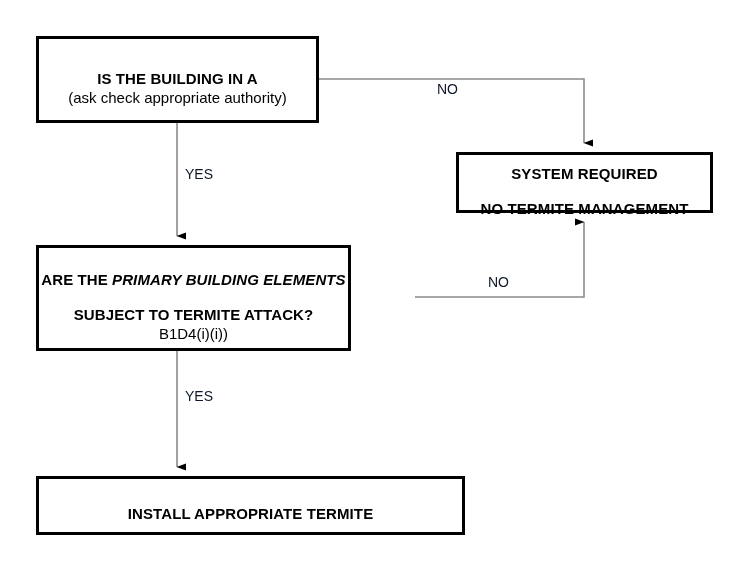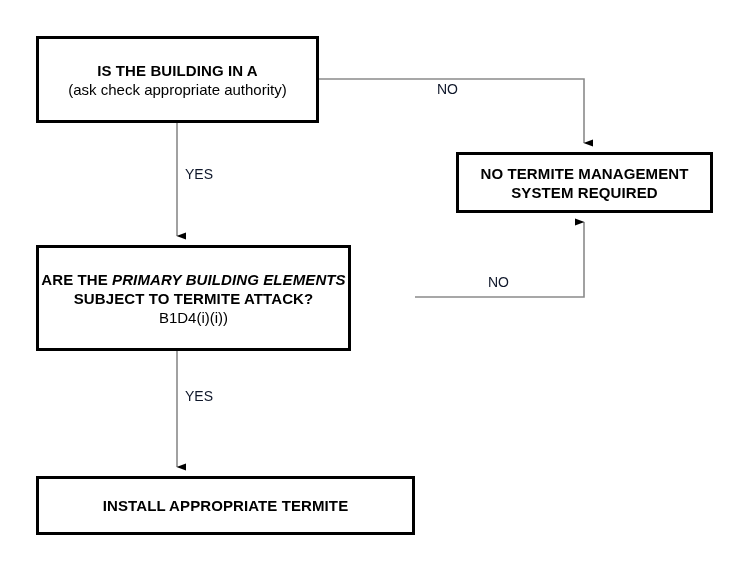--- a/index.html
+++ b/index.html
@@ -27,34 +27,35 @@
     text-align: center;
     color: #000000;
     z-index: 2;
   }
   .line-bold {
     font-weight: bold;
     font-size: 15px;
     line-height: 19px;
     letter-spacing: 0.1px;
     white-space: nowrap;
+    margin-top: 16px;
   }
   .line-plain {
     font-weight: normal;
     font-size: 15px;
     line-height: 19px;
     white-space: nowrap;
   }
   .ital { }
   .bital { font-weight: bold; font-style: italic; }
 
   #node-q1 { left: 36px;  top: 36px;  width: 283px; height: 87px; }
   #node-q2 { left: 36px;  top: 245px; width: 315px; height: 106px; }
   #node-no-sys { left: 456px; top: 152px; width: 257px; height: 61px; }
-  #node-install { left: 36px; top: 476px; width: 379px; height: 59px; }
+  #node-install { left: 36px; top: 476px; width: 429px; height: 59px; }
 
   .edge-svg {
     position: absolute;
     left: 0;
     top: 0;
     width: 750px;
     height: 572px;
     z-index: 1;
     pointer-events: none;
   }
@@ -108,22 +109,22 @@
     <div class="line-plain"><span>(ask check </span><span class="ital">appropriate authority</span><span>)</span></div>
   </div>
 
   <div class="node" id="node-q2">
     <div class="line-bold"><span>ARE THE </span><span class="bital">PRIMARY BUILDING ELEMENTS</span></div>
     <div class="line-bold">SUBJECT TO TERMITE ATTACK?</div>
     <div class="line-plain">B1D4(i)(i))</div>
   </div>
 
   <div class="node" id="node-no-sys">
+    <div class="line-bold">SYSTEM REQUIRED</div>
     <div class="line-bold">NO TERMITE MANAGEMENT</div>
-    <div class="line-bold">SYSTEM REQUIRED</div>
   </div>
 
   <div class="node" id="node-install">
     <div class="line-bold">INSTALL APPROPRIATE TERMITE</div>
   </div>
 
   <div class="edge-label" id="label-yes-1">YES</div>
   <div class="edge-label" id="label-no-1">NO</div>
   <div class="edge-label" id="label-yes-2">YES</div>
   <div class="edge-label" id="label-no-2">NO</div>

